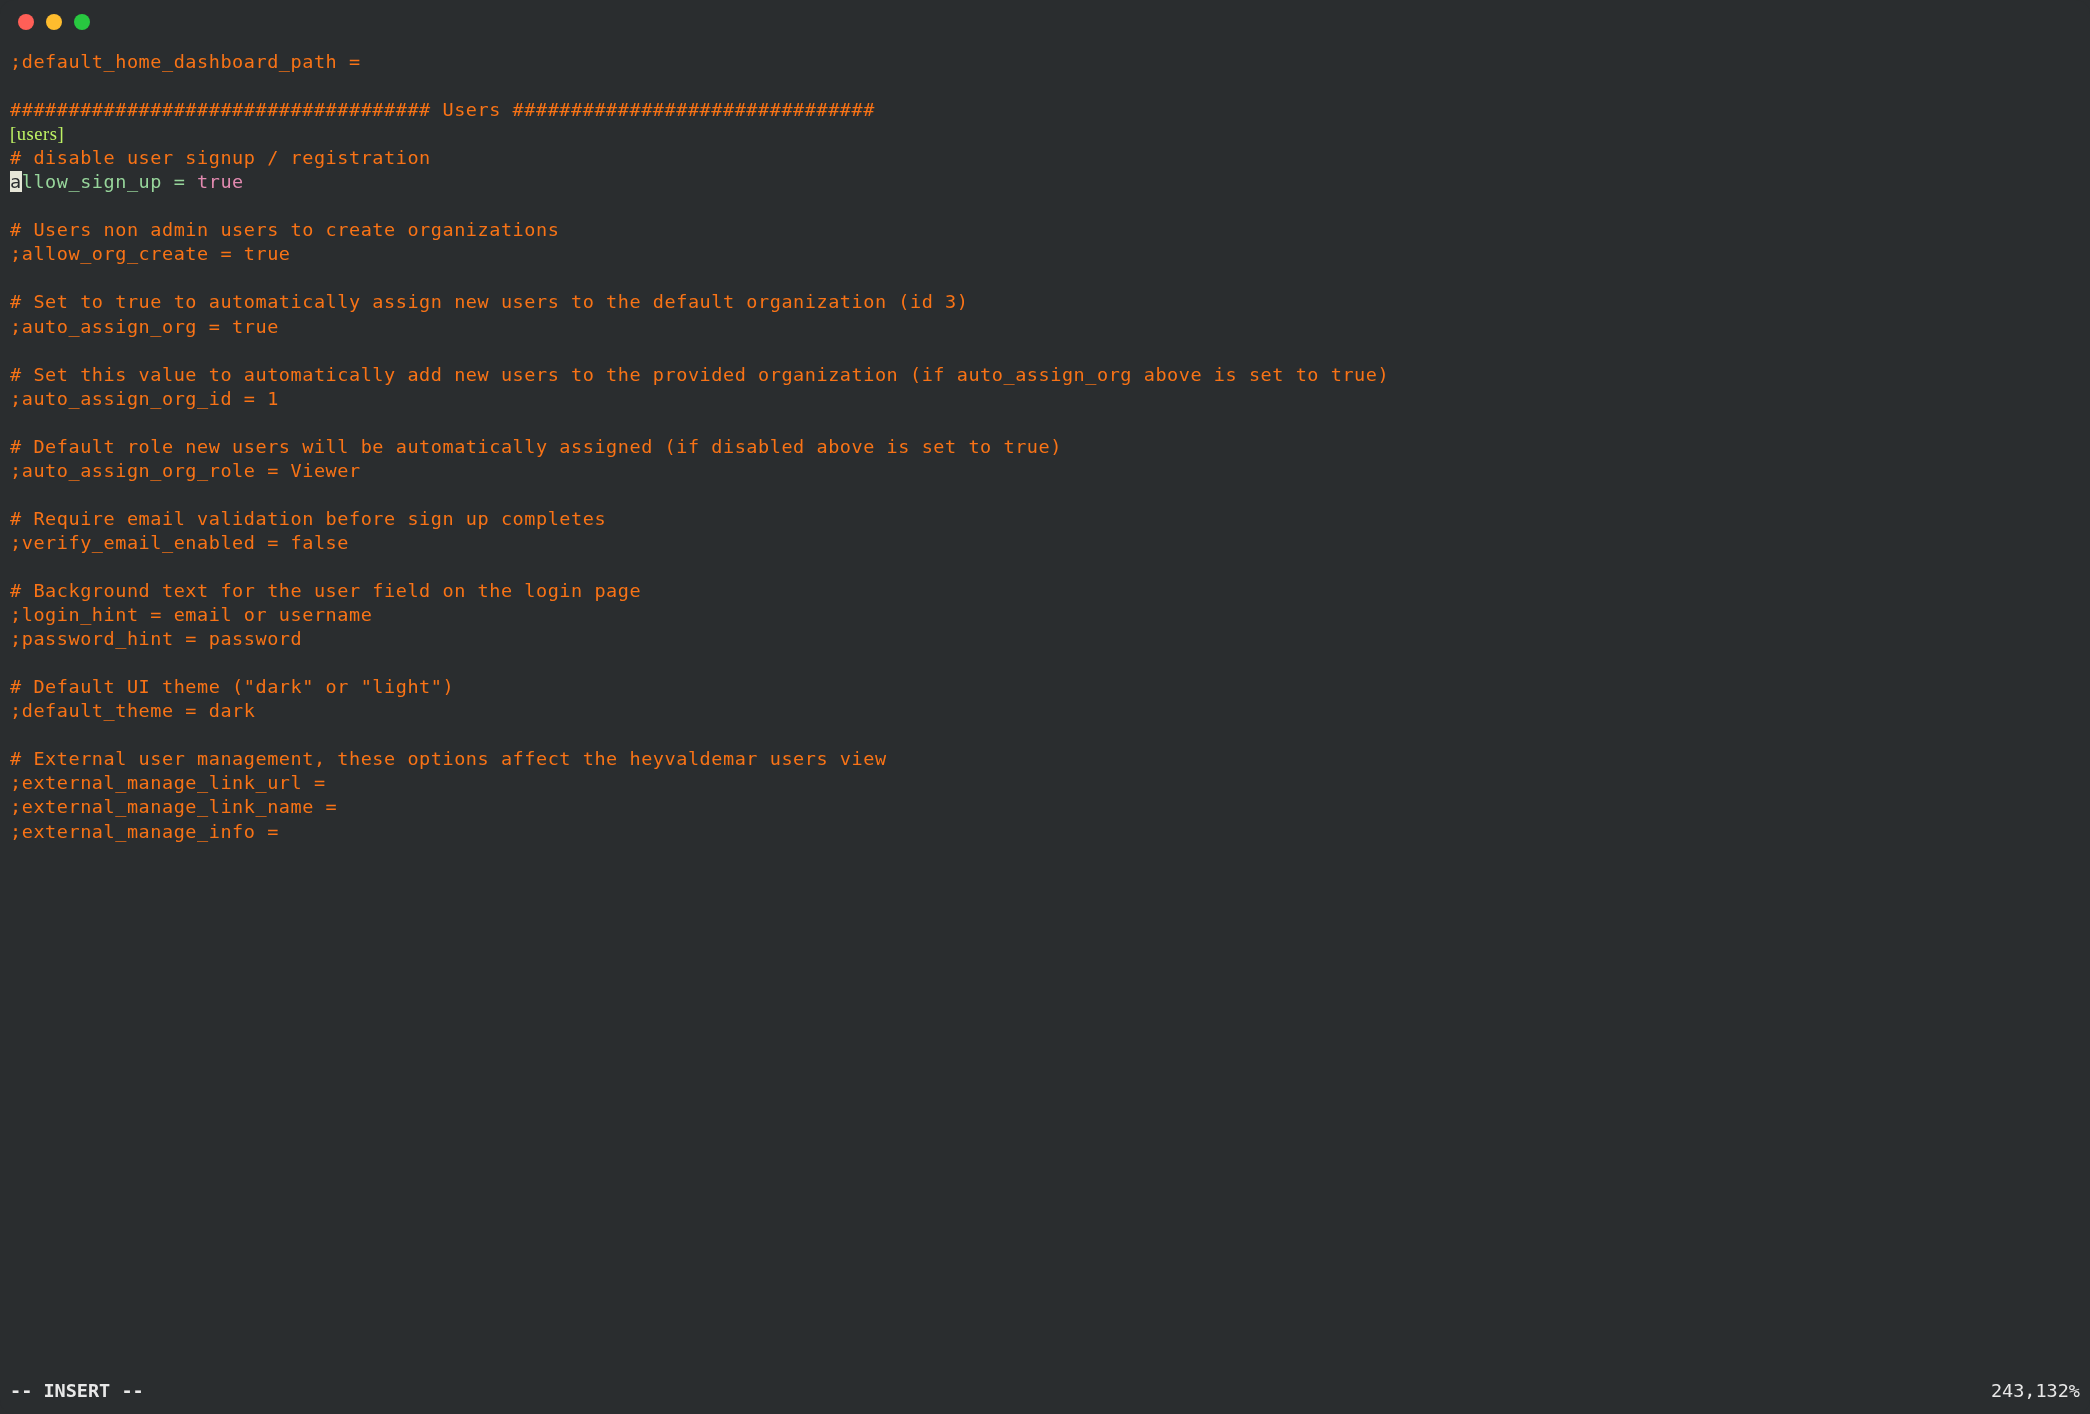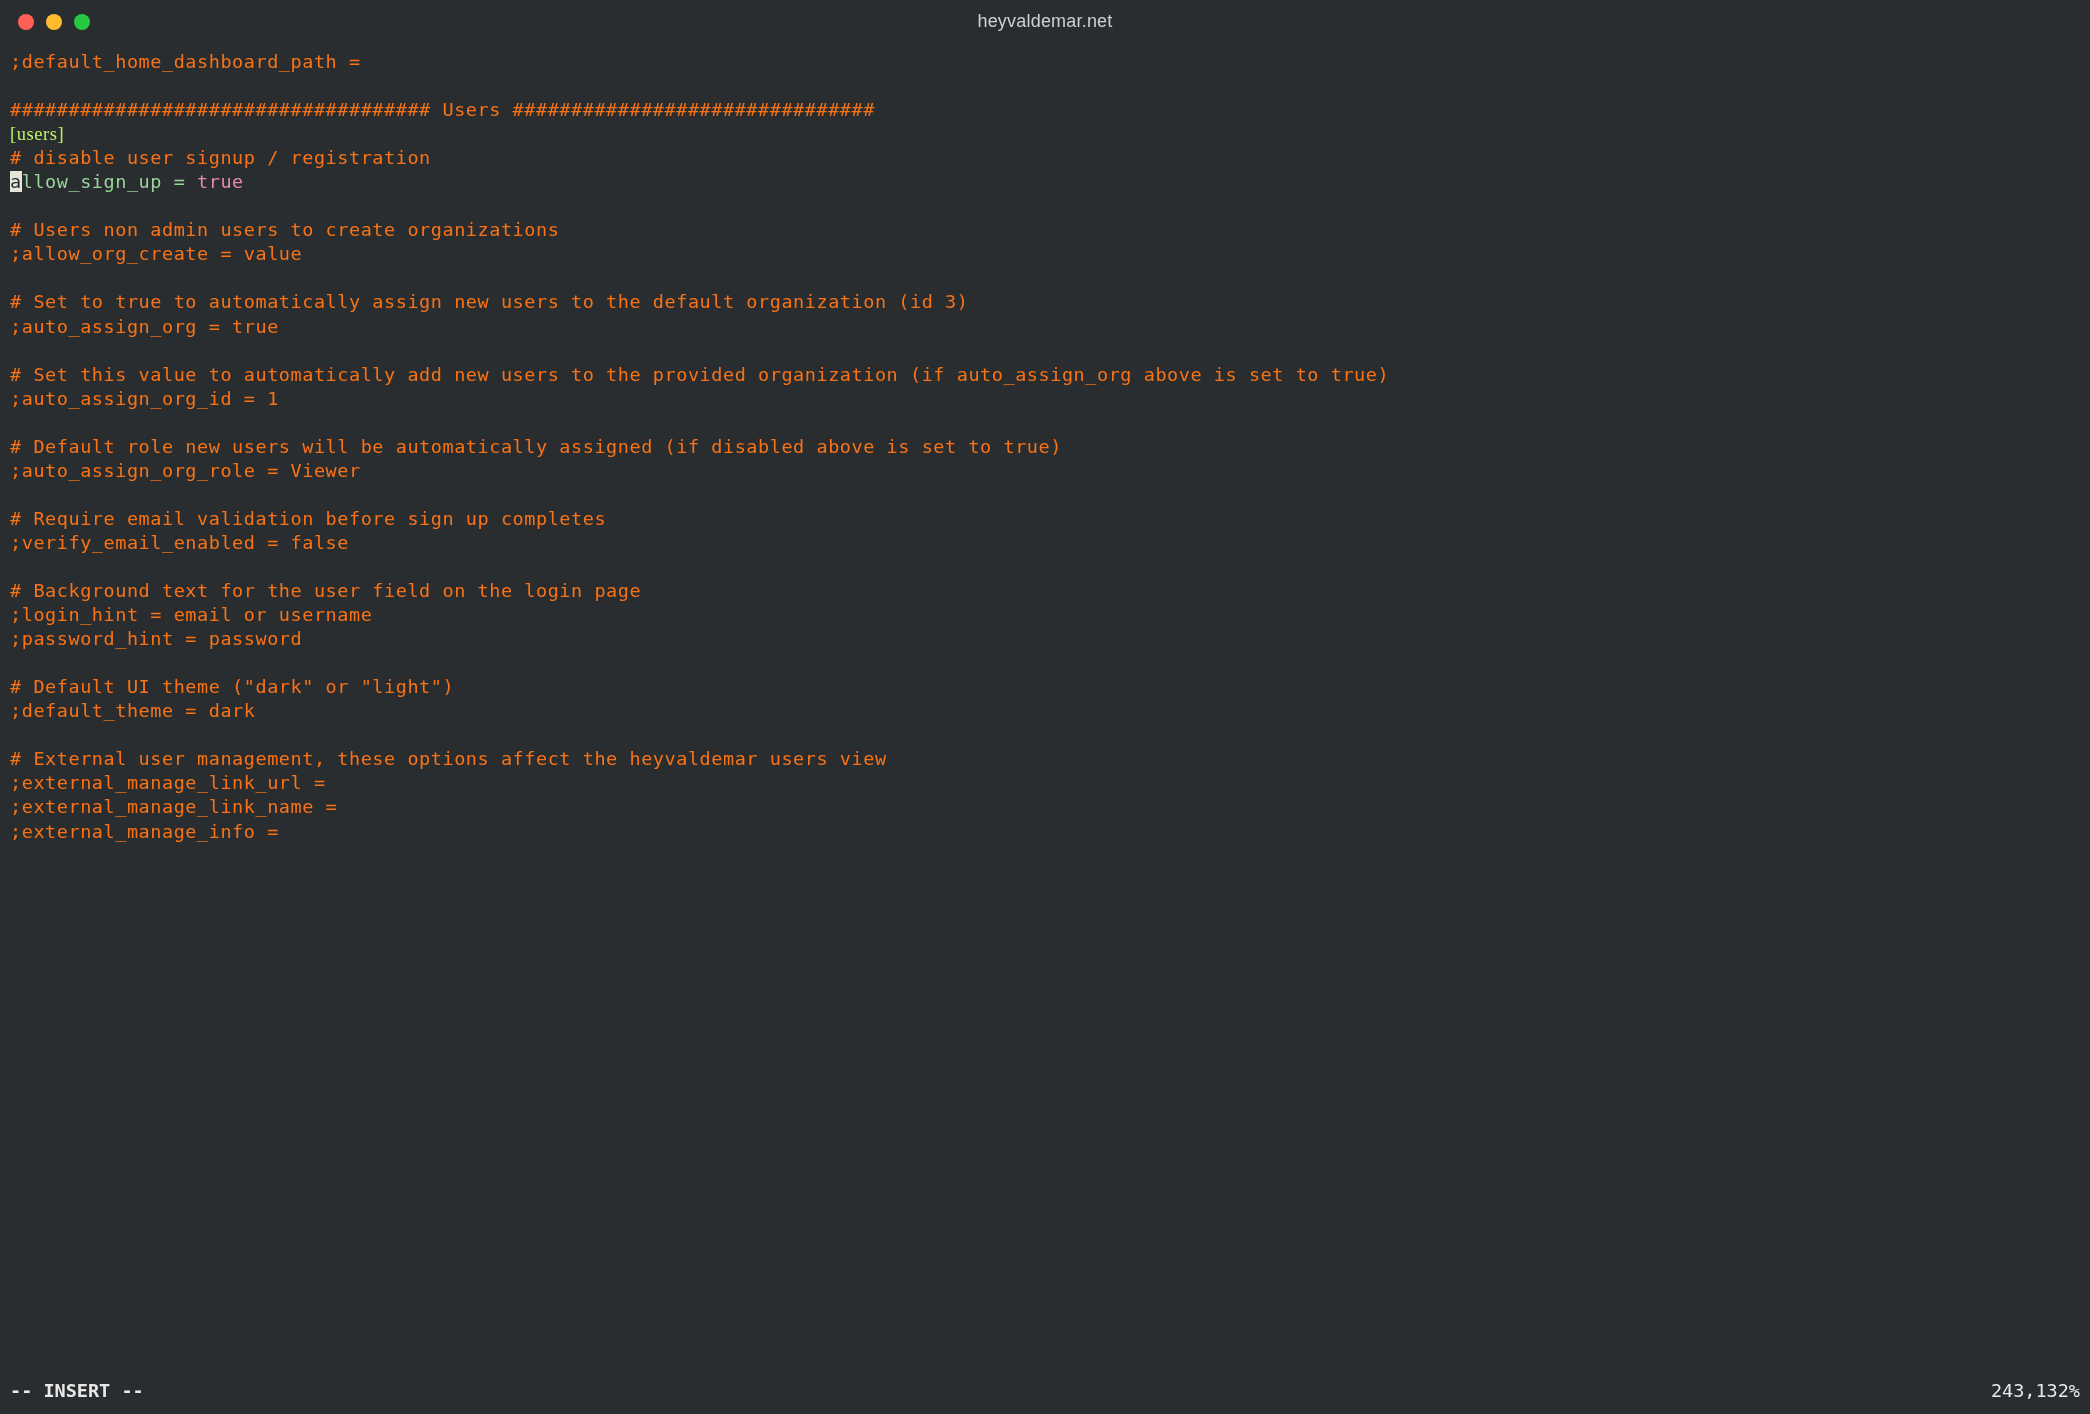--- a/index.html
+++ b/index.html
@@ -97,32 +97,31 @@
 <body>
 
 <div class="window">
 
   <div class="titlebar">
     <div class="traffic-lights">
       <div class="traffic-dot dot-red"></div>
       <div class="traffic-dot dot-yellow"></div>
       <div class="traffic-dot dot-green"></div>
     </div>
-    <div class="title-text">heyvaldemar.net</div>
   </div>
 
   <div class="editor"><span class="comment">;default_home_dashboard_path =</span>
 <span></span>
 <span class="comment">#################################### Users ###############################</span>
 <span class="section">[users]</span>
 <span class="comment"># disable user signup / registration</span>
 <span class="cursor-cell">a</span><span class="key">llow_sign_up</span><span class="key"> = </span><span class="val-true">true</span>
 <span></span>
 <span class="comment"># Users non admin users to create organizations</span>
-<span class="comment">;allow_org_create = value</span>
+<span class="comment">;allow_org_create = true</span>
 <span></span>
 <span class="comment"># Set to true to automatically assign new users to the default organization (id 3)</span>
 <span class="comment">;auto_assign_org = true</span>
 <span></span>
 <span class="comment"># Set this value to automatically add new users to the provided organization (if auto_assign_org above is set to true)</span>
 <span class="comment">;auto_assign_org_id = 1</span>
 <span></span>
 <span class="comment"># Default role new users will be automatically assigned (if disabled above is set to true)</span>
 <span class="comment">;auto_assign_org_role = Viewer</span>
 <span></span>

